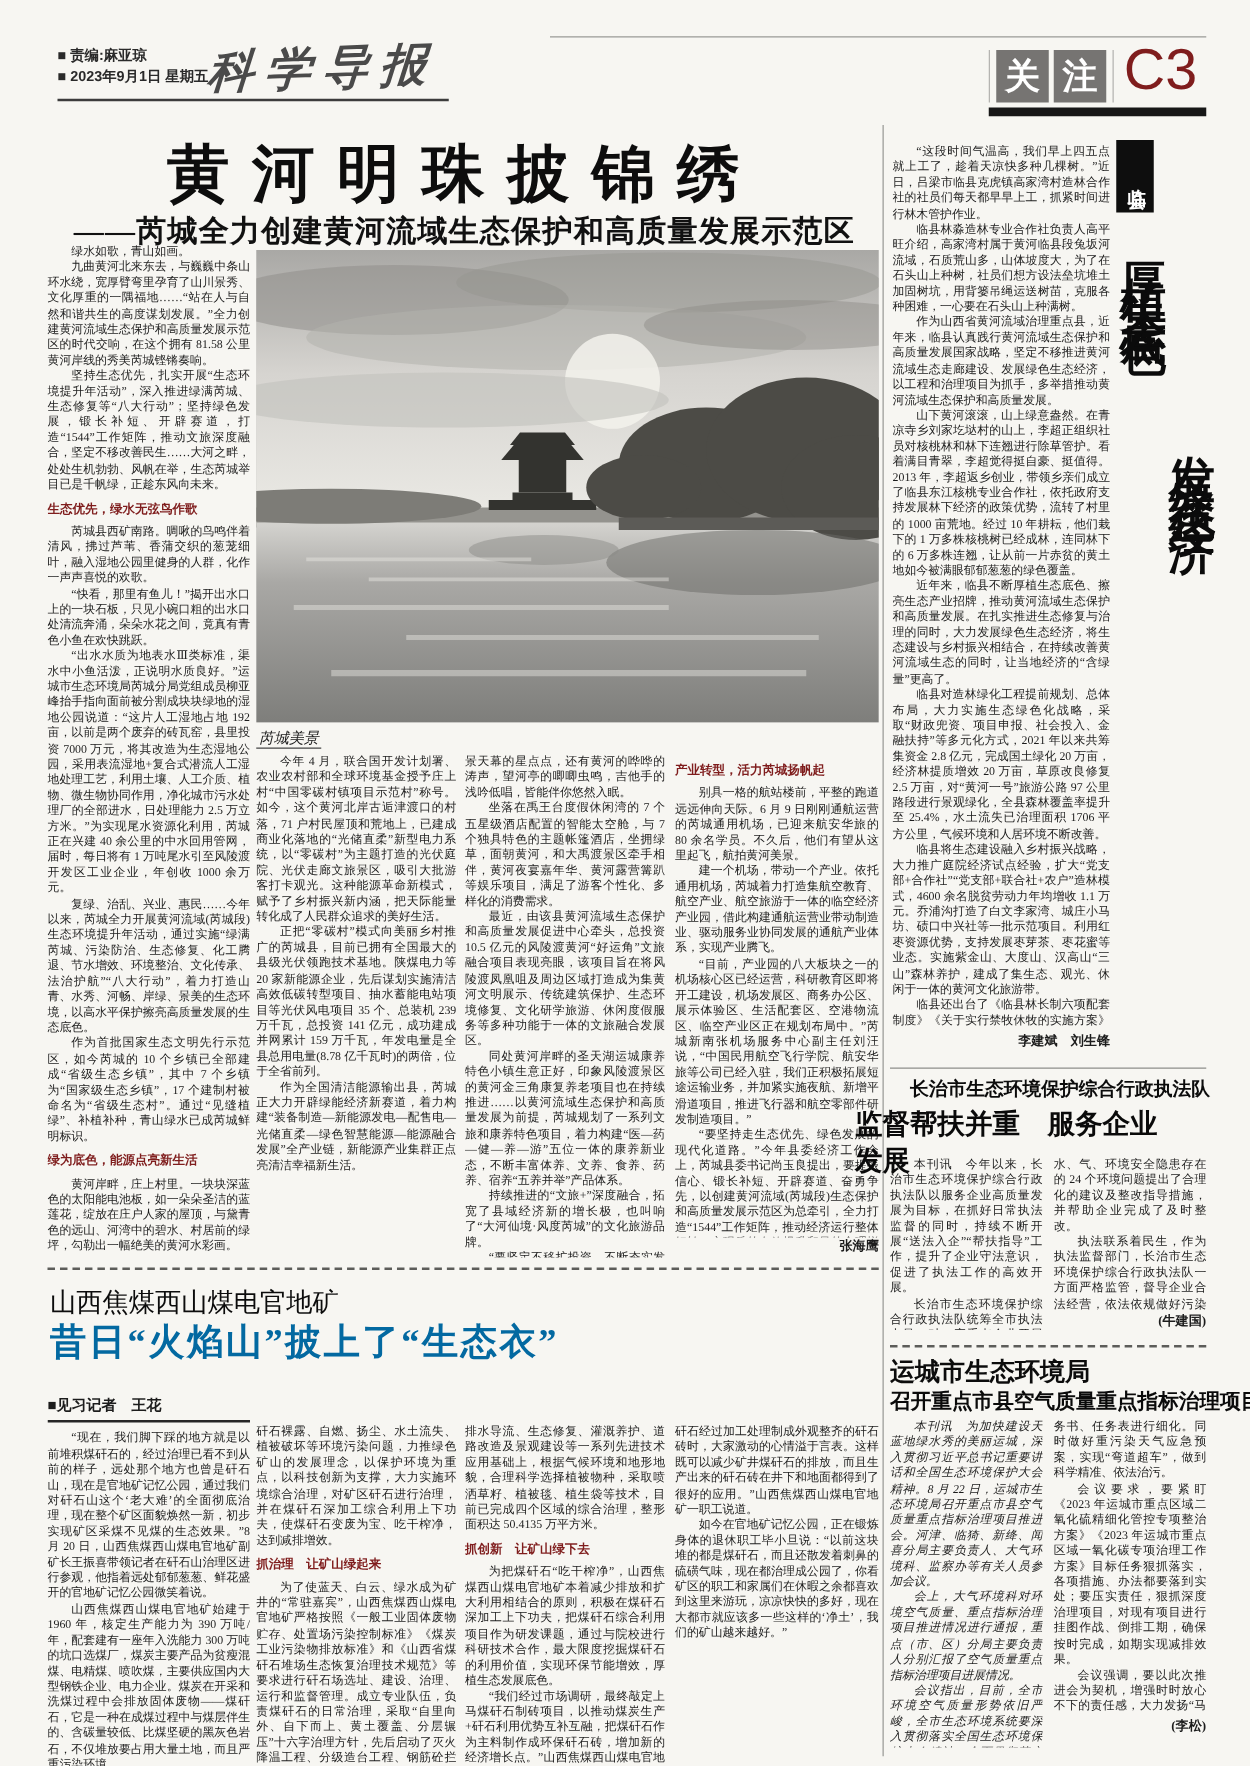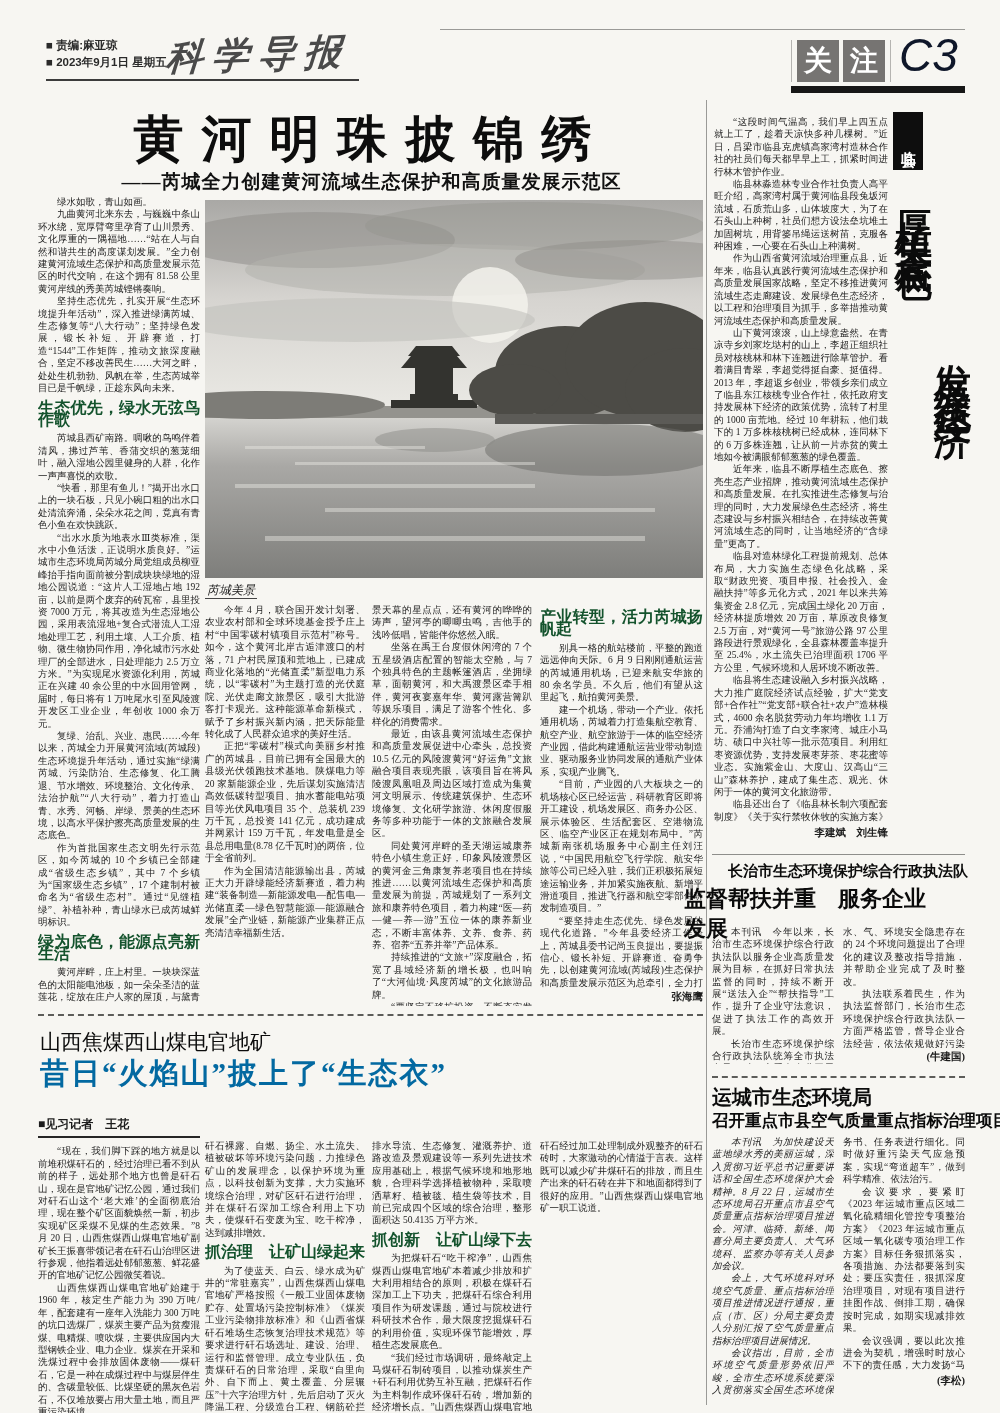--- a/index.html
+++ b/index.html
@@ -9,30 +9,30 @@
     font-family:"Liberation Serif","DejaVu Serif",serif;
   }
   .abs{position:absolute;}
   
   .ed-lines{font-family:"Liberation Sans",sans-serif;font-size:11.5px;line-height:17px;color:#2a2a2a;font-weight:bold;}
   .ed-rule{background:#3c3c3c;height:2px;}
   .masthead{font-style:italic;font-weight:bold;color:#4a4a4a;font-size:37px;letter-spacing:9px;transform:rotate(-2deg) skewX(-6deg);}
   .topline{background:#9a9a97;height:1px;}
   .gz-box{width:42px;height:42px;background:#767472;color:#fff;display:flex;align-items:center;justify-content:center;
     font-family:"Liberation Sans",sans-serif;font-size:28px;font-weight:bold;}
-  .pageno{font-family:"Liberation Sans",sans-serif;font-size:46px;color:#0f172a;font-style:italic;}
+  .pageno{font-family:"Liberation Sans",sans-serif;font-size:46px;color:#7f1d1d;}
   .vmini{width:1px;background:#b5b4b1;}
   .blackbar{background:#171717;height:7px;}
   
   .main-hl{width:667px;text-align:center;font-size:50px;font-weight:900;letter-spacing:18px;color:#0d0d0d;}
-  .main-dek{width:667px;text-align:center;font-size:19px;font-weight:bold;letter-spacing:1px;color:#111;}
+  .main-dek{width:667px;text-align:center;font-size:24px;font-weight:bold;letter-spacing:1px;color:#111;}
   .col{overflow:hidden;font-size:9.5px;line-height:12.4px;text-align:justify;}
   .para{margin:0;text-indent:2em;text-align:justify;}
   .para.cont{text-indent:0;}
-  .subhead{font-family:"Liberation Sans",sans-serif;font-size:16px;font-weight:bold;margin:7px 0 6px;text-indent:0;color:#14532d;}
+  .subhead{font-family:"Liberation Sans",sans-serif;font-size:10px;font-weight:bold;margin:7px 0 6px;text-indent:0;color:#7f1d1d;}
   .byline{font-weight:bold;font-size:10.5px;text-align:right;}
   .photo{background:#cfcecb;}
   .photo svg{display:block;width:100%;height:100%;}
   .caption{font-size:12px;font-style:italic;text-align:left;color:#222;}
   .caption span{border-bottom:1px solid #444;padding:0 2px 1px;}
   
   .vdiv{width:1px;background:#9a9a97;}
   .hdash{border-top:2px dashed #5d5d5a;height:0;}
   .hrule{height:1px;background:#8e8e8b;}
   
@@ -231,13 +231,14 @@
     <p class="para">为了使蓝天、白云、绿水成为矿井的“常驻嘉宾”，山西焦煤西山煤电官地矿严格按照《一般工业固体废物贮存、处置场污染控制标准》《煤炭工业污染物排放标准》和《山西省煤矸石堆场生态恢复治理技术规范》等要求进行矸石场选址、建设、治理、运行和监督管理。成立专业队伍，负责煤矸石的日常治理，采取“自里向外、自下而上、黄土覆盖、分层辗压”十六字治理方针，先后启动了灭火降温工程、分级造台工程、钢筋砼拦洪坝、挡渣墙工程、黄土覆盖封闭工程，有效控制了矸石自燃，逐步实现了矸石山无明火、无冒烟的目标。</p>
   </div>
 <div class="abs col" style="left:372px;top:1140px;width:160px;height:273px;">
     <p class="para cont">排水导流、生态修复、灌溉养护、道路改造及景观建设等一系列先进技术应用基础上，根据气候环境和地形地貌，合理科学选择植被物种，采取喷洒草籽、植被毯、植生袋等技术，目前已完成四个区域的综合治理，整形面积达 50.4135 万平方米。</p>
     <h3 class="subhead">抓创新　让矿山绿下去</h3>
     <p class="para">为把煤矸石“吃干榨净”，山西焦煤西山煤电官地矿本着减少排放和扩大利用相结合的原则，积极在煤矸石深加工上下功夫，把煤矸石综合利用项目作为研发课题，通过与院校进行科研技术合作，最大限度挖掘煤矸石的利用价值，实现环保节能增效，厚植生态发展底色。</p>
     <p class="para">“我们经过市场调研，最终敲定上马煤矸石制砖项目，以推动煤炭生产+矸石利用优势互补互融，把煤矸石作为主料制作成环保矸石砖，增加新的经济增长点。”山西焦煤西山煤电官地矿多经公司经理王文喜说。</p>
   </div>
 <div class="abs col" style="left:540px;top:1140px;width:163px;height:273px;">
     <p class="para cont">矸石经过加工处理制成外观整齐的矸石砖时，大家激动的心情溢于言表。这样既可以减少矿井煤矸石的排放，而且生产出来的矸石砖在井下和地面都得到了很好的应用。”山西焦煤西山煤电官地矿一职工说道。</p>
+    <p class="para">如今在官地矿记忆公园，正在锻炼身体的退休职工毕小旦说：“以前这块堆的都是煤矸石，而且还散发着刺鼻的硫磺气味，现在都治理成公园了，你看矿区的职工和家属们在休暇之余都喜欢到这里来游玩，凉凉快快的多好，现在大都市就应该多一些这样的‘净土’，我们的矿山越来越好。”</p>
   </div>
 
 </body></html>

